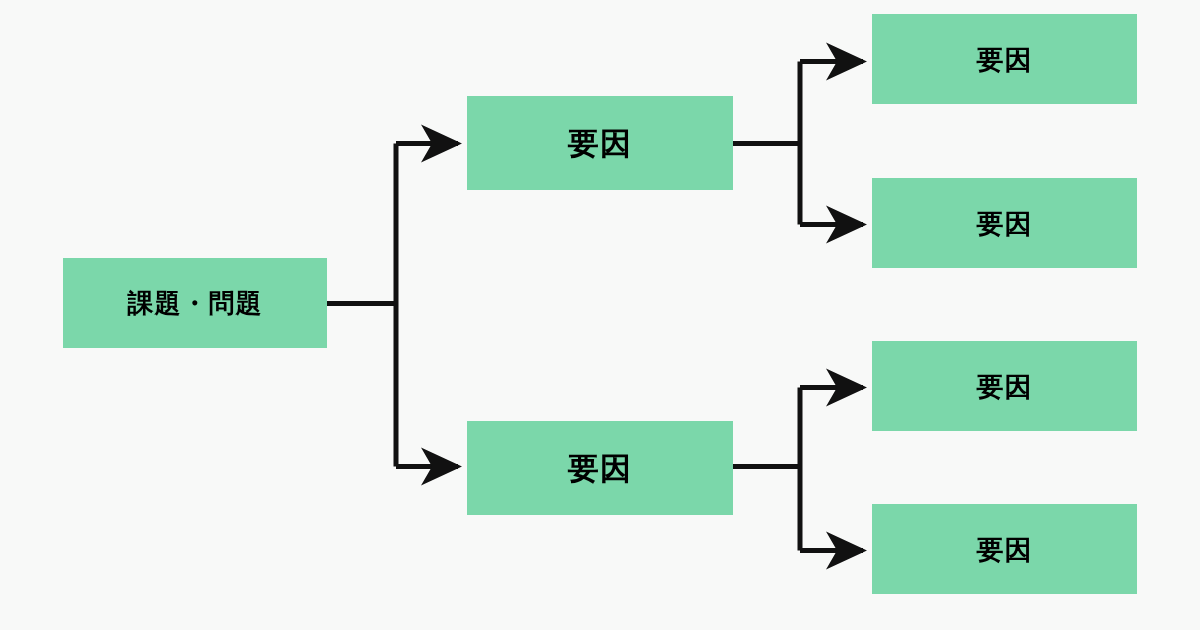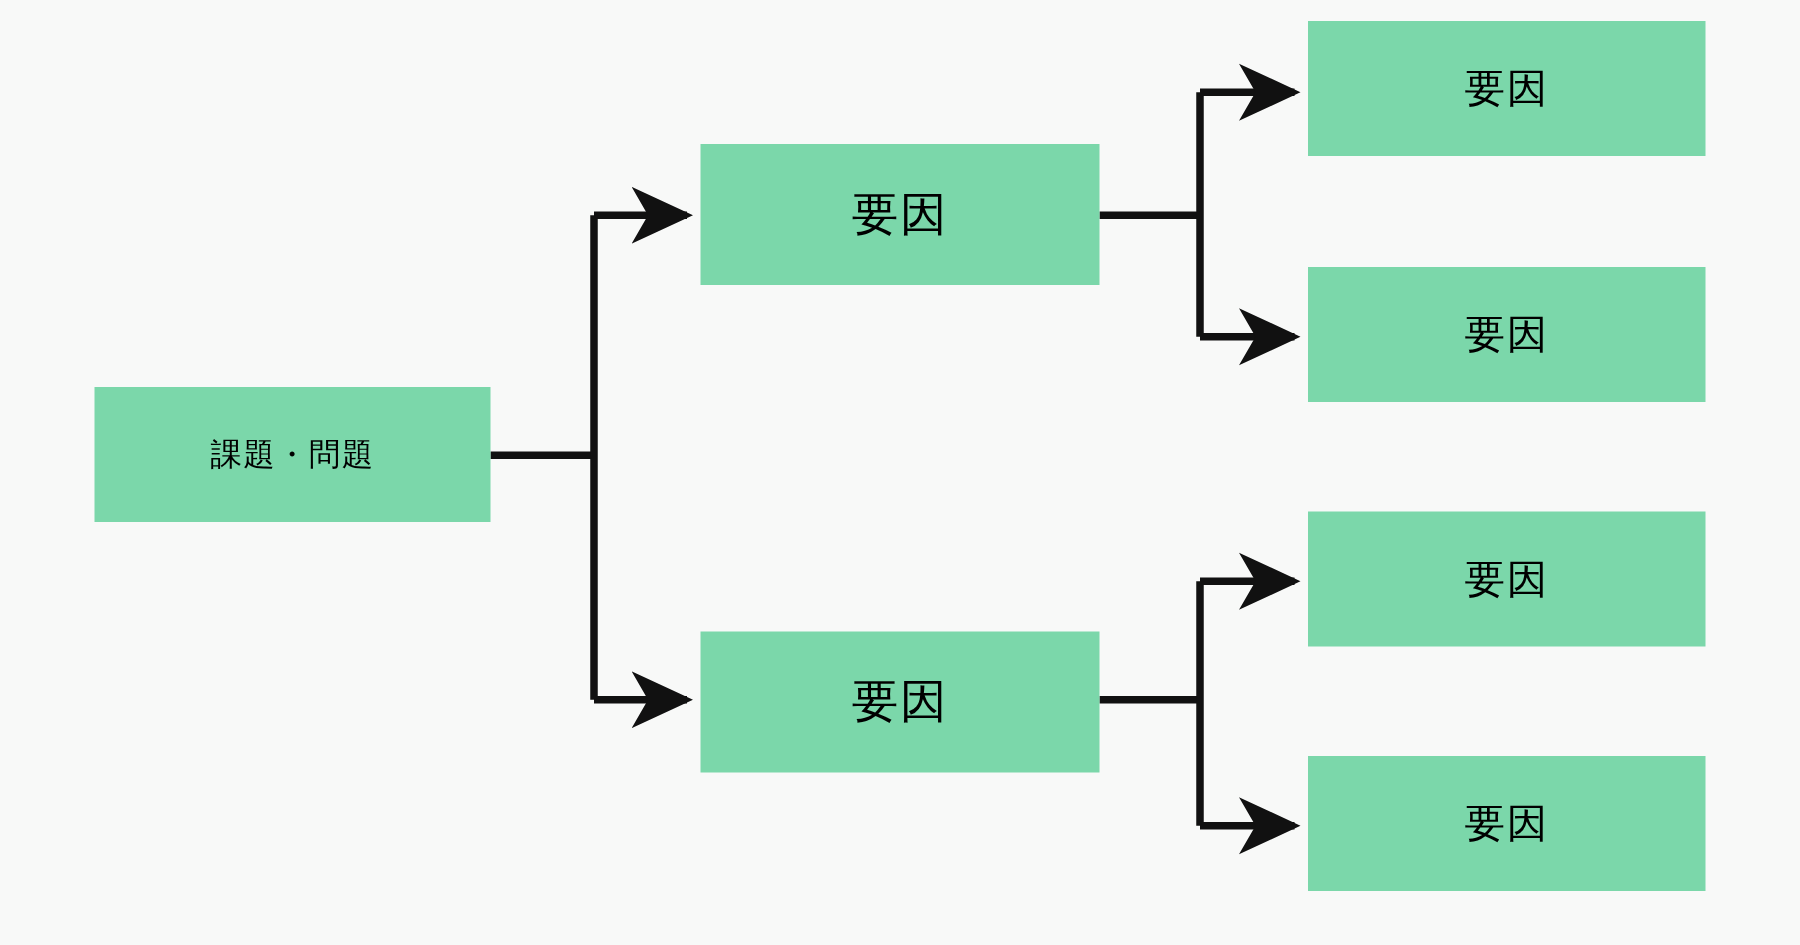--- a/index.html
+++ b/index.html
@@ -29,37 +29,37 @@
     pointer-events: none;
   }
   .node {
     position: absolute;
     box-sizing: border-box;
     background: #7BD7AA;
     display: flex;
     align-items: center;
     justify-content: center;
     color: #000000;
-    font-weight: normal;
+    font-weight: bold;
     letter-spacing: 0.04em;
     white-space: nowrap;
     user-select: none;
   }
   .node-label {
     display: block;
     line-height: 1;
   }
 
   
   .node--root {
     left: 63px;
     top: 258px;
     width: 264px;
     height: 90px;
-    font-size: 21px;
+    font-size: 26px;
   }
   
   .node--mid {
     left: 467px;
     width: 266px;
     height: 94px;
     font-size: 31px;
   }
   .node--mid-a { top: 96px; }
   .node--mid-b { top: 421px; }

